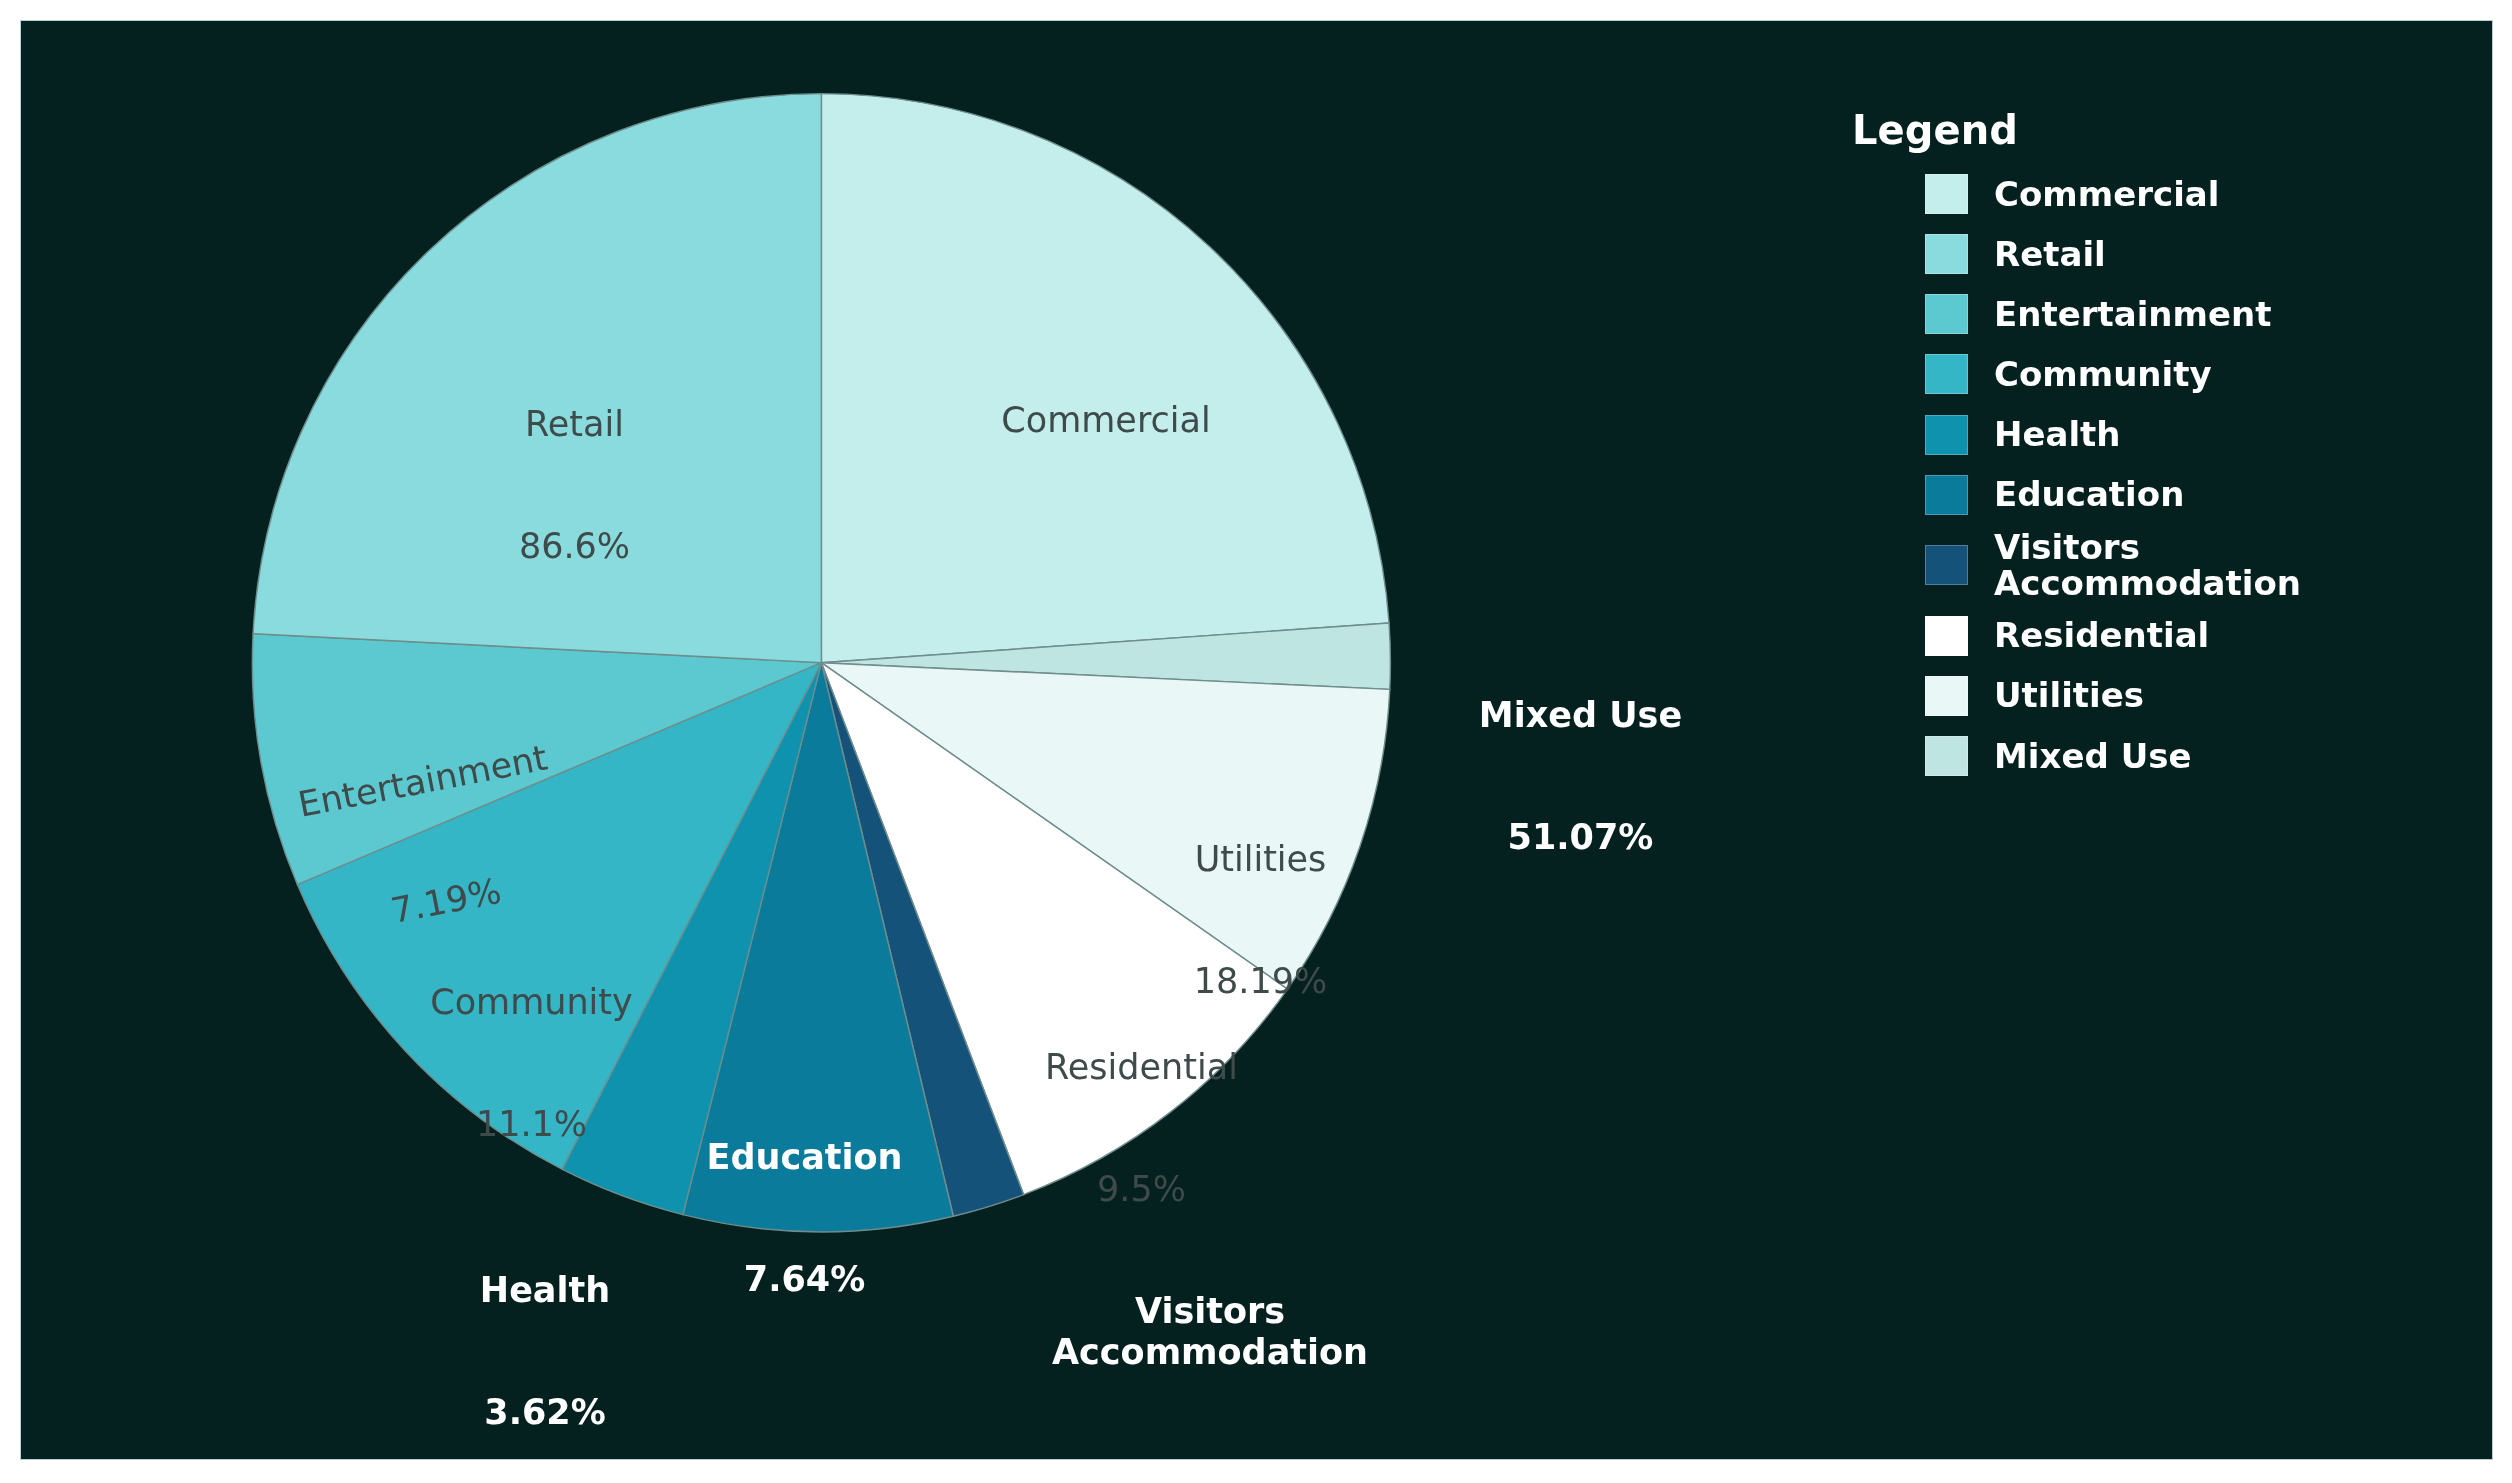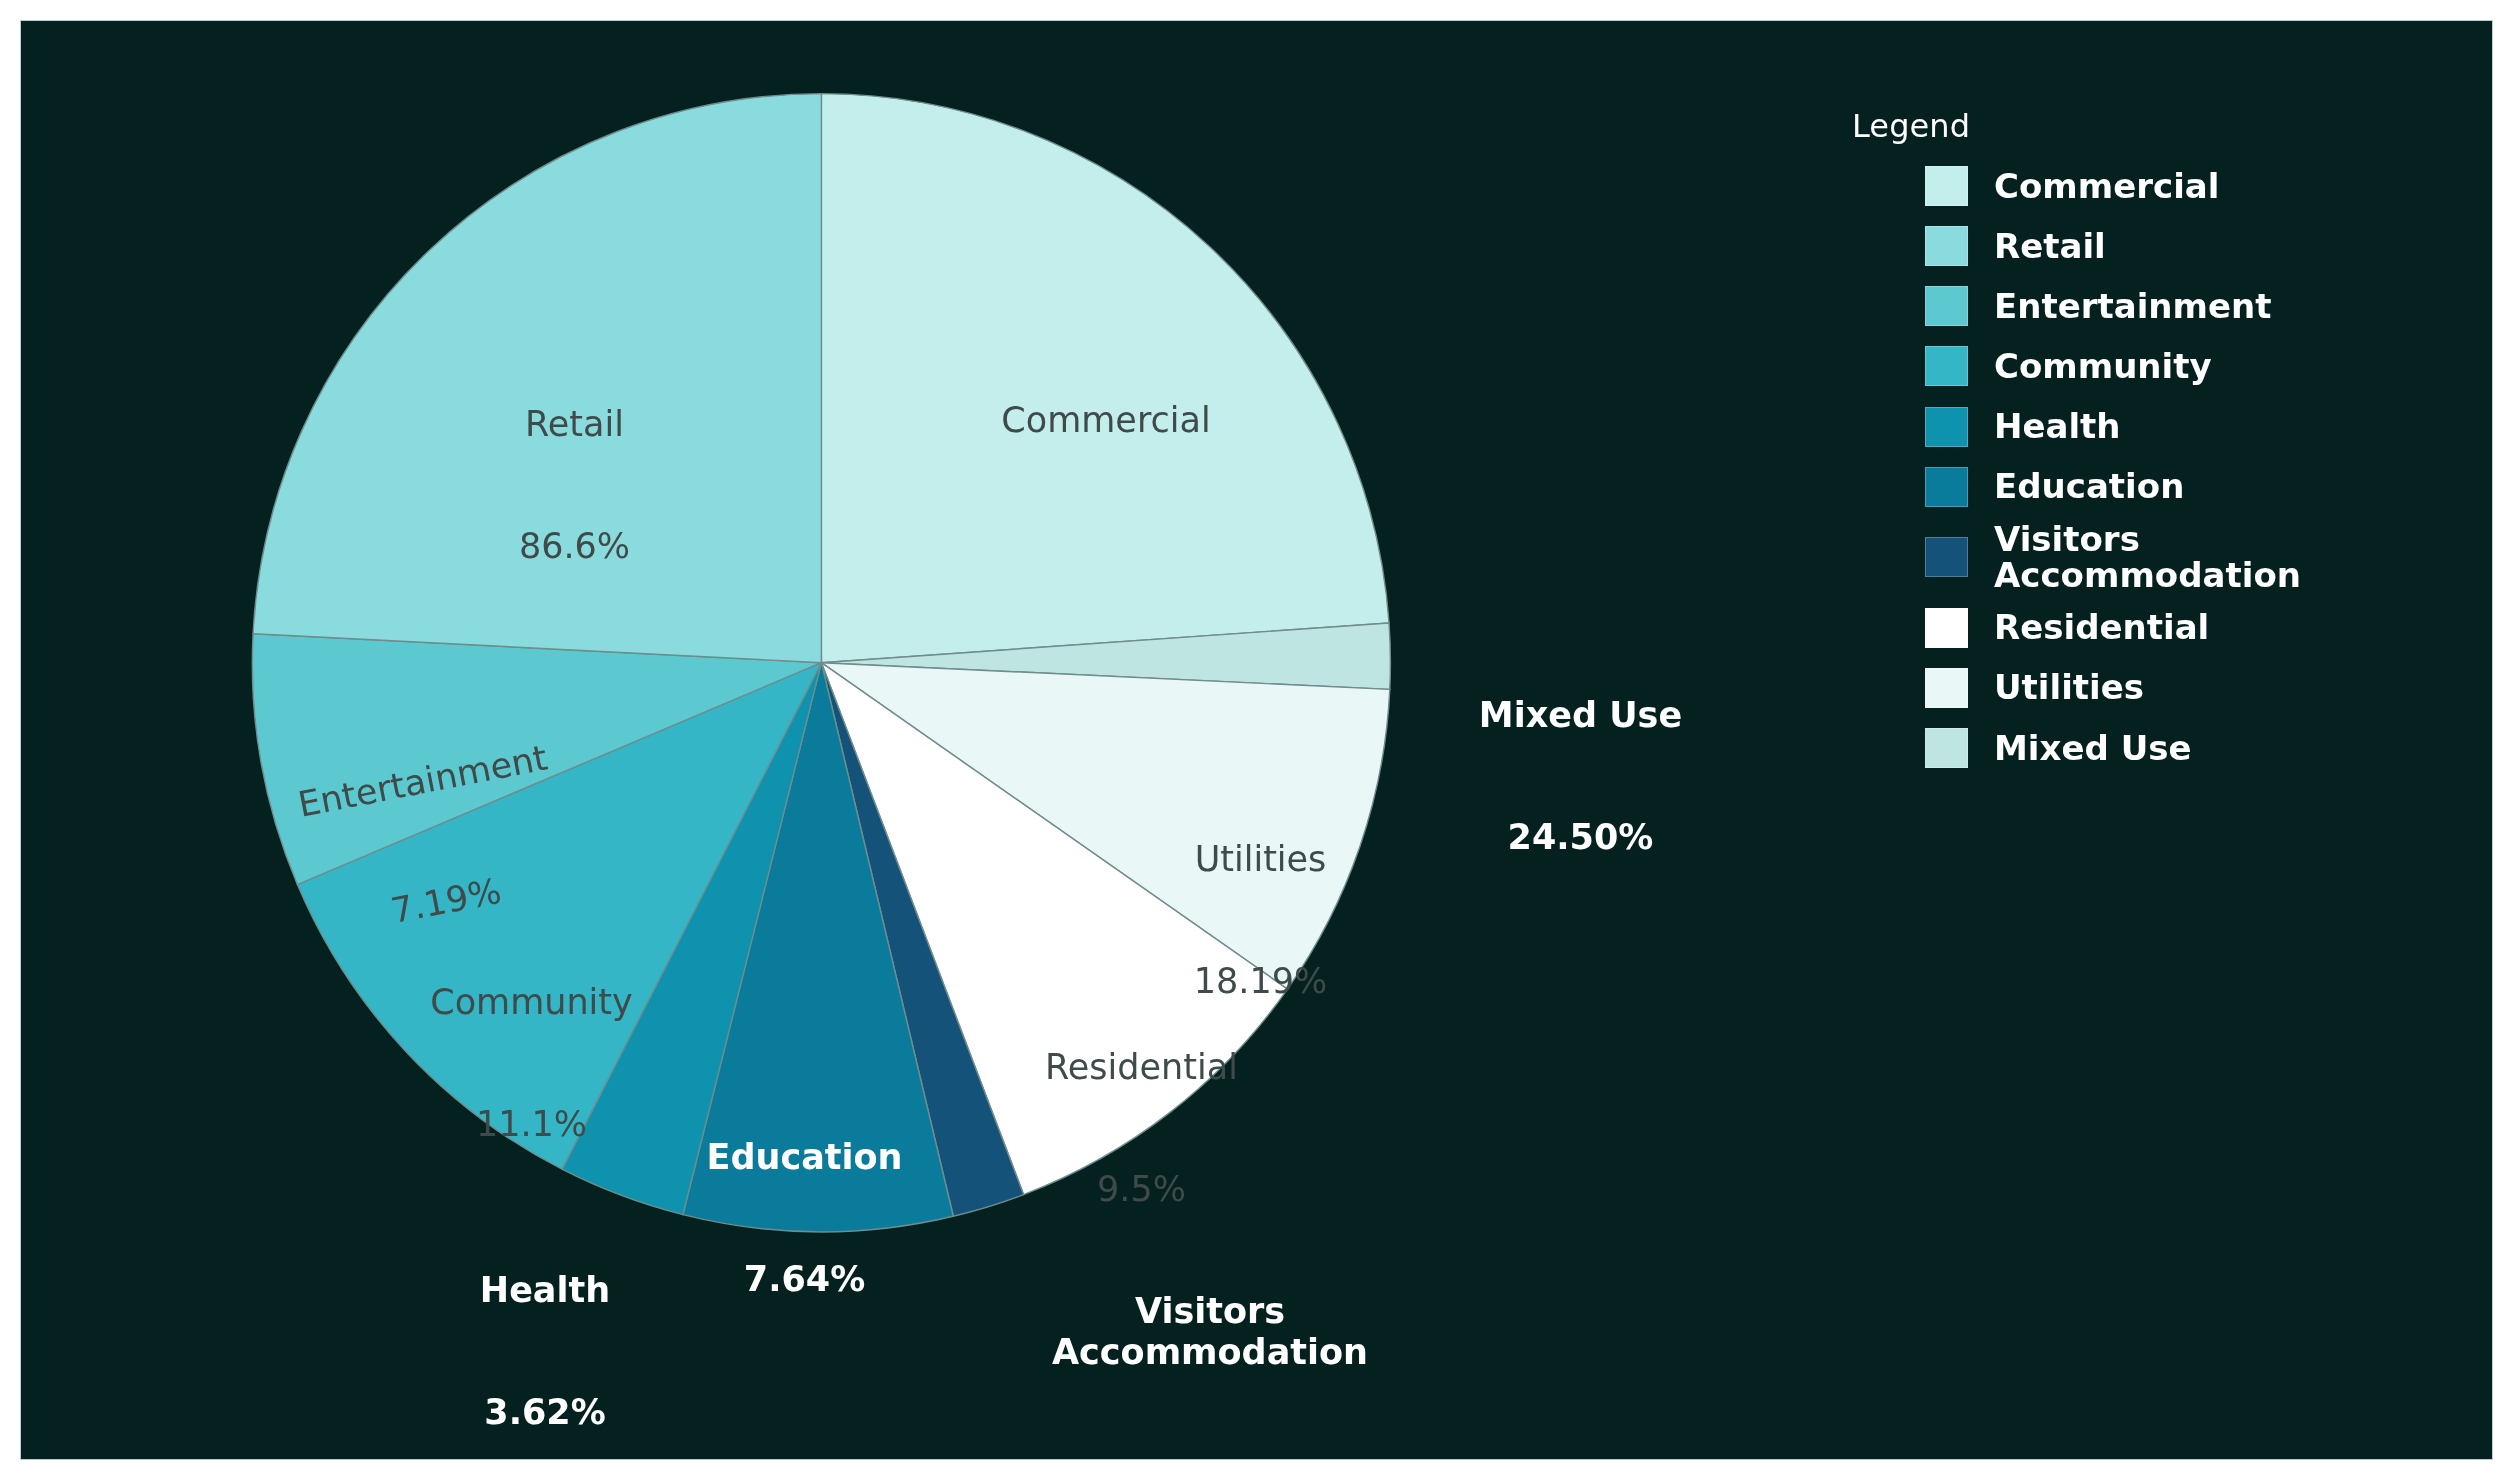--- a/index.html
+++ b/index.html
@@ -28,22 +28,22 @@
   }
   
   #legend{
     position:absolute;
     left:1811px;
     top:86px;
     width:546px;
   }
   #legend-title{
     color:#ffffff;
-    font-size:32px;
-    font-weight:400;
+    font-size:40px;
+    font-weight:700;
     margin:0 0 14.4px 20px;
     letter-spacing:0.1px;
     white-space:nowrap;
   }
   .legend-item{
     display:flex;
     align-items:center;
     margin-bottom:7.2px;
     min-height:53px;
   }
@@ -108,21 +108,21 @@
           <path d="M 1114 893 L 323.03 852.61 A 792 792 0 0 1 1114.00 101.00 Z" fill="#8adbdd" stroke="#6f8d8d" stroke-width="2"></path>
         </g>
     </svg>
 
     <div class="slice-label lbl-inside-dark" style="left:898px; top:298px; width:374px;">
       <span class="nm">Commercial</span>
     </div>
 
     <div class="slice-label lbl-outside" style="left:1405px; top:593px; width:309px;">
       <span class="nm">Mixed Use</span>
-      <span class="pct">24.50%</span>
+      <span class="pct">51.07%</span>
     </div>
 
     <div class="slice-label lbl-inside-dark" style="left:1096px; top:737px; width:287px;">
       <span class="nm">Utilities</span>
       <span class="pct">18.19%</span>
     </div>
 
     <div class="slice-label lbl-inside-dark" style="left:959px; top:945px; width:323px;">
       <span class="nm">Residential</span>
       <span class="pct">9.5%</span>

